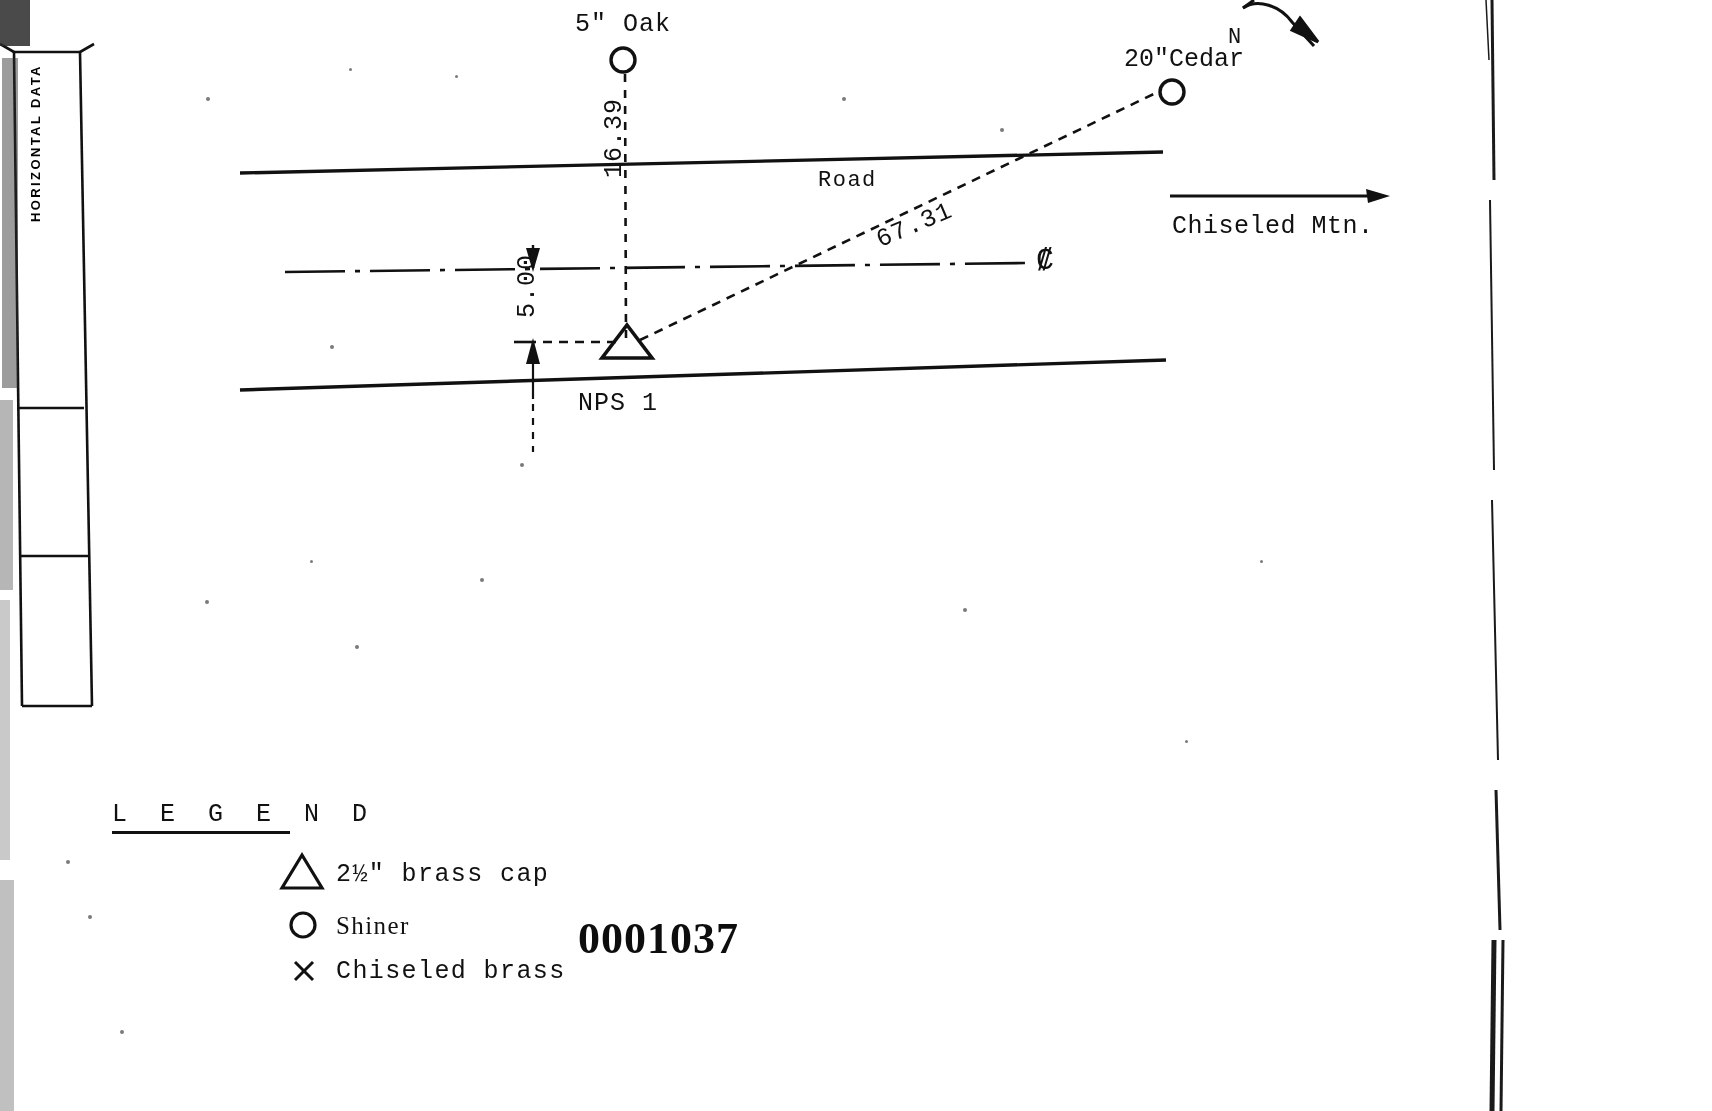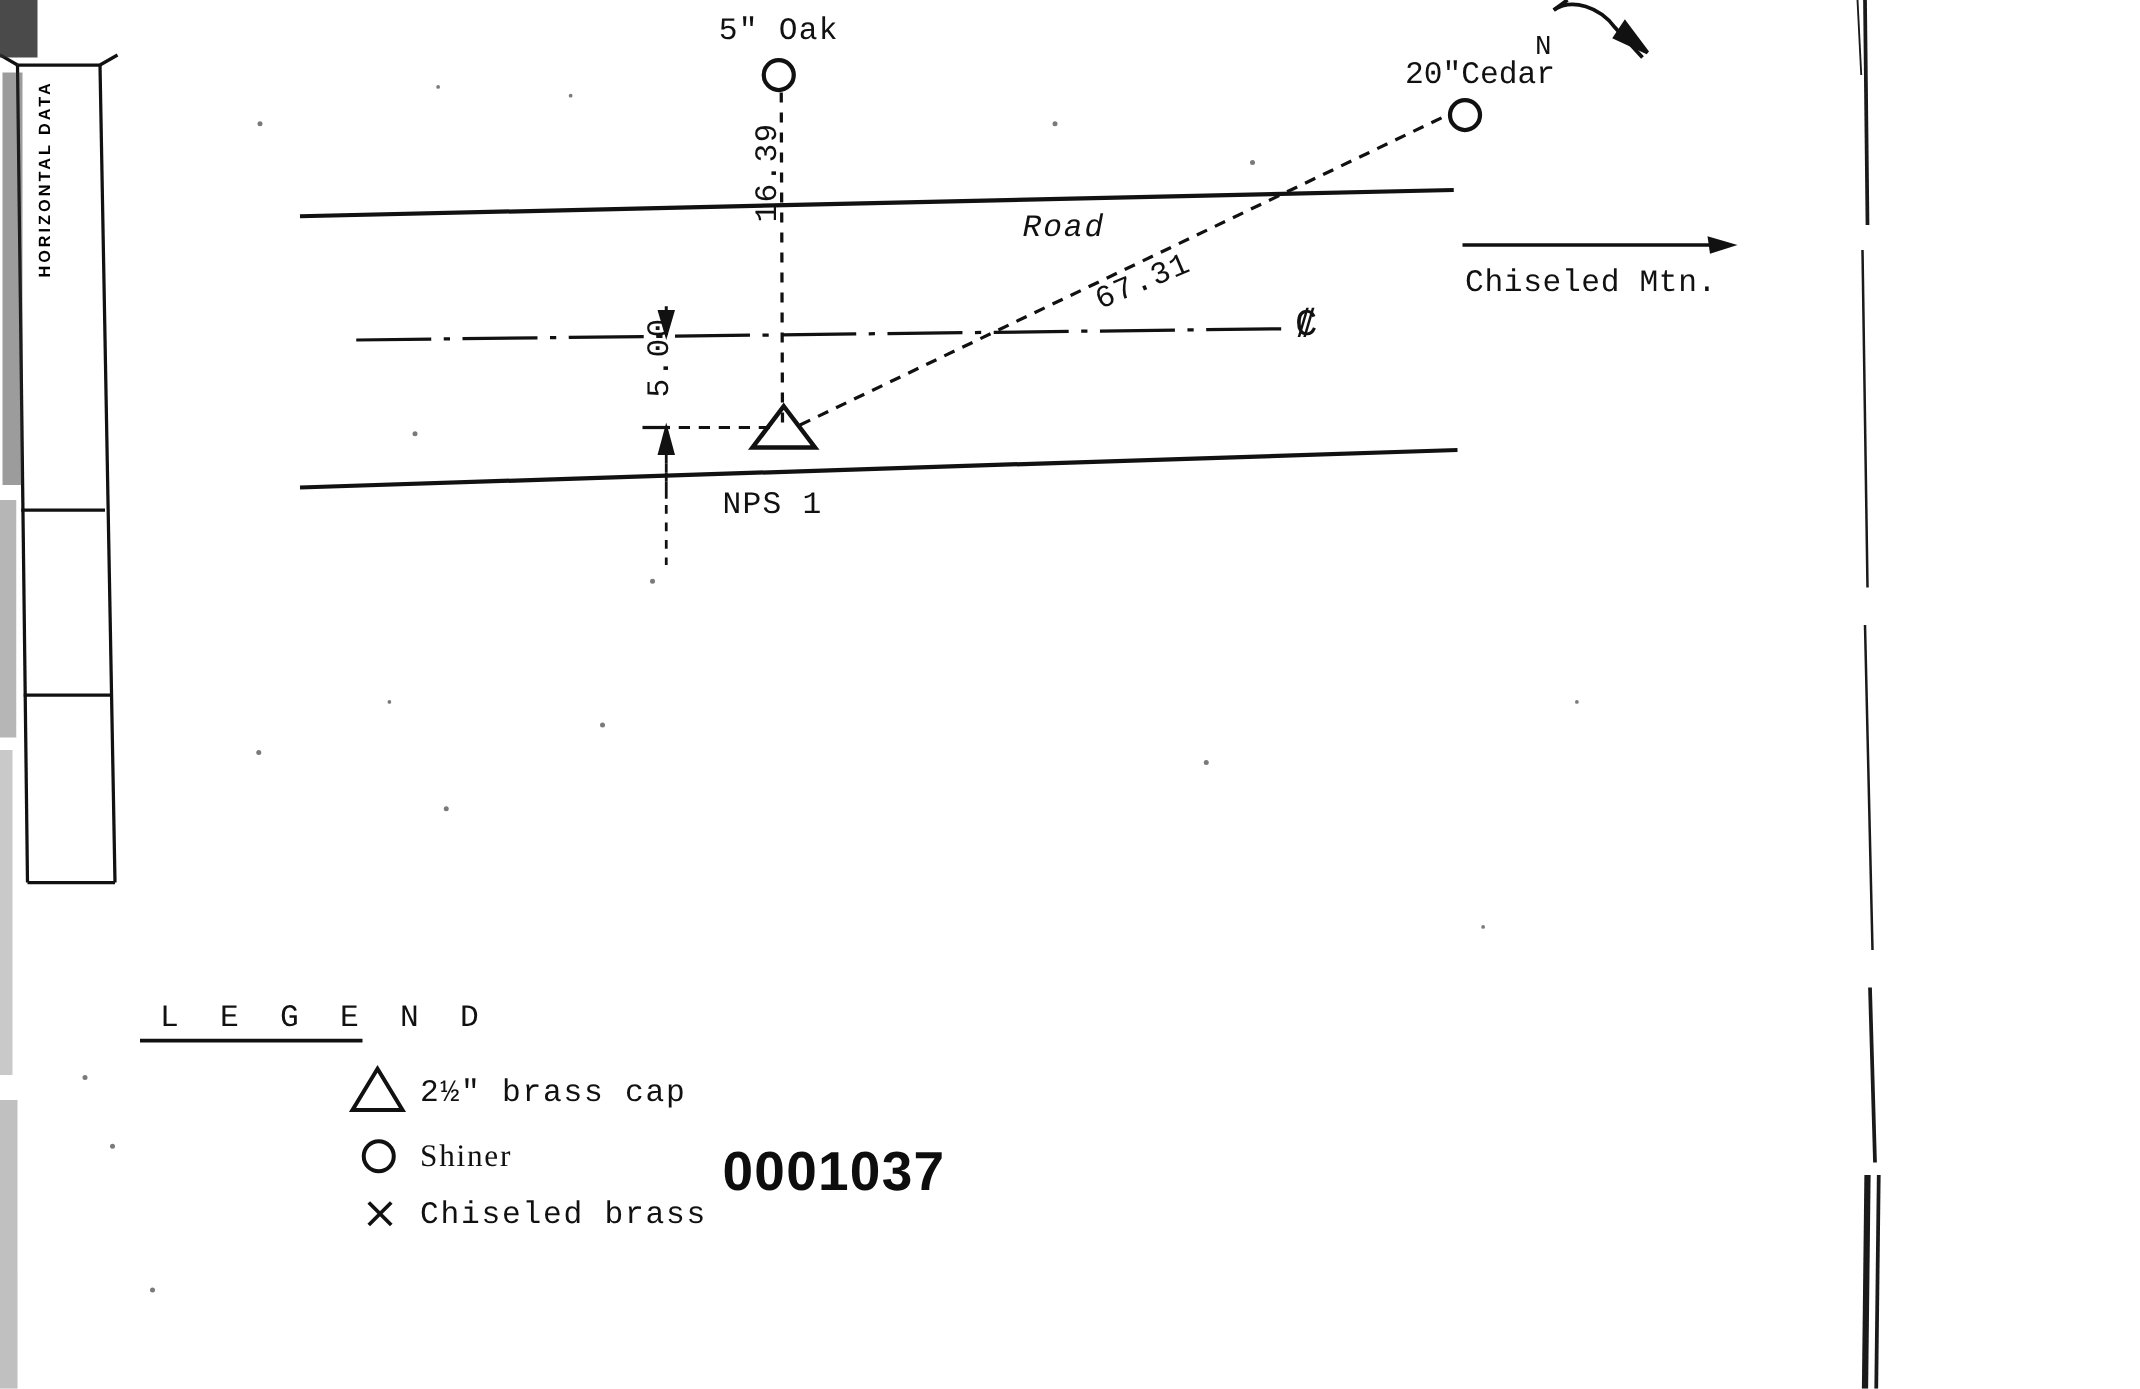--- a/index.html
+++ b/index.html
@@ -9,41 +9,41 @@
     color:#000;
   }
   .stage{position:absolute;left:0;top:0;width:1712px;height:1111px;}
   svg.layer{position:absolute;left:0;top:0;width:1712px;height:1111px;overflow:visible;}
 
   .lbl{position:absolute;white-space:pre;font-family:"Liberation Mono","DejaVu Sans Mono",monospace;color:#111;}
 
   #lbl-oak{left:575px;top:10px;font-size:25px;letter-spacing:1px;}
   #lbl-cedar{left:1124px;top:45px;font-size:25px;letter-spacing:0px;}
   #lbl-north{left:1228px;top:25px;font-size:22px;}
-  #lbl-road{left:818px;top:168px;font-size:25px;letter-spacing:1.5px;font-style:italic;}
+  #lbl-road{left:818px;top:168px;font-size:22px;letter-spacing:1.5px;}
   #lbl-sugarloaf{left:1172px;top:212px;font-size:25px;letter-spacing:0.5px;}
   #lbl-nps{left:578px;top:389px;font-size:25px;letter-spacing:1px;}
   #lbl-cl{left:1036px;top:244px;font-size:30px;}
 
   #lbl-1639{left:600px;top:178px;font-size:25px;letter-spacing:1px;
     transform:rotate(-90deg);transform-origin:0 0;}
   #lbl-500{left:513px;top:318px;font-size:25px;letter-spacing:1px;
     transform:rotate(-90deg);transform-origin:0 0;}
   #lbl-6731{left:872px;top:228px;font-size:25px;letter-spacing:1px;
     transform:rotate(-23deg);transform-origin:0 0;}
 
-  #legend-title{left:112px;top:800px;font-size:25px;letter-spacing:9px;margin-left:16px;}
+  #legend-title{left:112px;top:800px;font-size:25px;letter-spacing:9px;}
   #legend-rule{position:absolute;left:112px;top:831px;width:178px;height:3px;background:#111;}
   .leg-row{position:absolute;font-size:25px;letter-spacing:1.4px;}
   #leg-txt-0{left:336px;top:860px;}
   #leg-txt-1{left:336px;top:912px;font-family:Liberation Serif, serif;}
   #leg-txt-2{left:336px;top:957px;}
 
   #stamp{position:absolute;left:578px;top:913px;font-size:44px;font-weight:bold;
-    letter-spacing:1px;font-family:Liberation Sans, sans-serif;color:#0d0d0d;}
+    letter-spacing:1px;font-family:Liberation Serif, serif;color:#0d0d0d;}
 
   .tbl-vert{position:absolute;left:28px;top:222px;font-size:13px;font-weight:bold;
     letter-spacing:2.4px;transform:rotate(-90deg);transform-origin:0 0;
     font-family:"Liberation Sans",sans-serif;}
 
   .speck{position:absolute;background:#7a7a7a;border-radius:50%;}
 </style>
 </head>
 <body>
 

